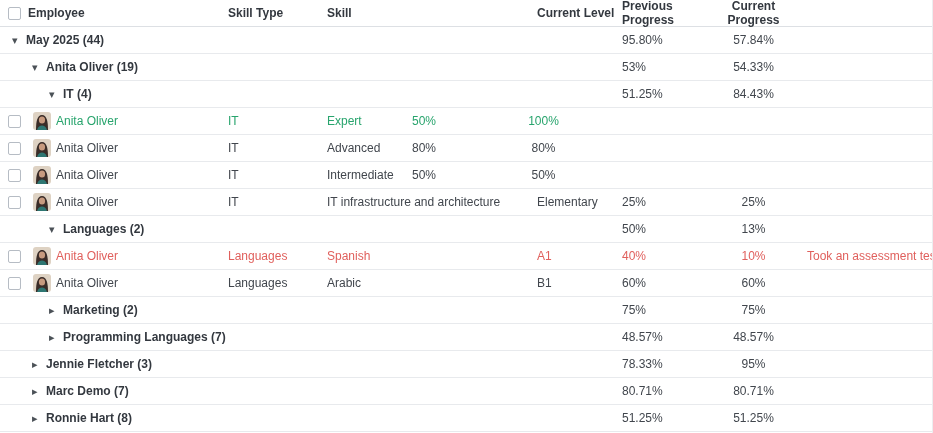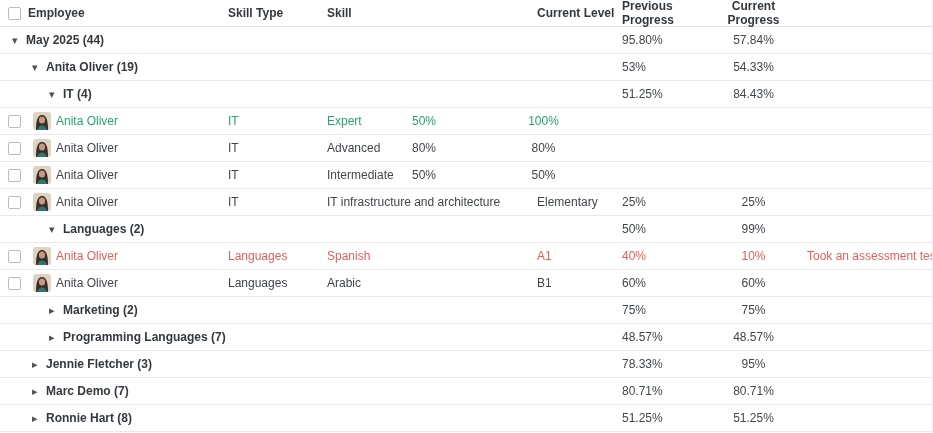--- a/index.html
+++ b/index.html
@@ -158,21 +158,21 @@
     <div class="c-prev tone">25%</div>
     <div class="c-curr tone">25%</div>
     <div class="c-just tone"></div>
   </div>
       <div class="row group level-2">
     <div class="grp-label">
       <span class="caret">▾</span>
       <span>Languages (2)</span>
     </div>
     <div class="c-prev">50%</div>
-    <div class="c-curr">99%</div>
+    <div class="c-curr">13%</div>
     <div class="c-just"></div>
   </div>
       <div class="row record danger">
     <div class="c-check">
           <span class="cb"></span>
         </div>
     <div class="c-emp">
       <span class="avatar">
             <svg width="18" height="18" viewBox="0 0 18 18">
               <rect width="18" height="18" fill="#ded2c3"></rect>

